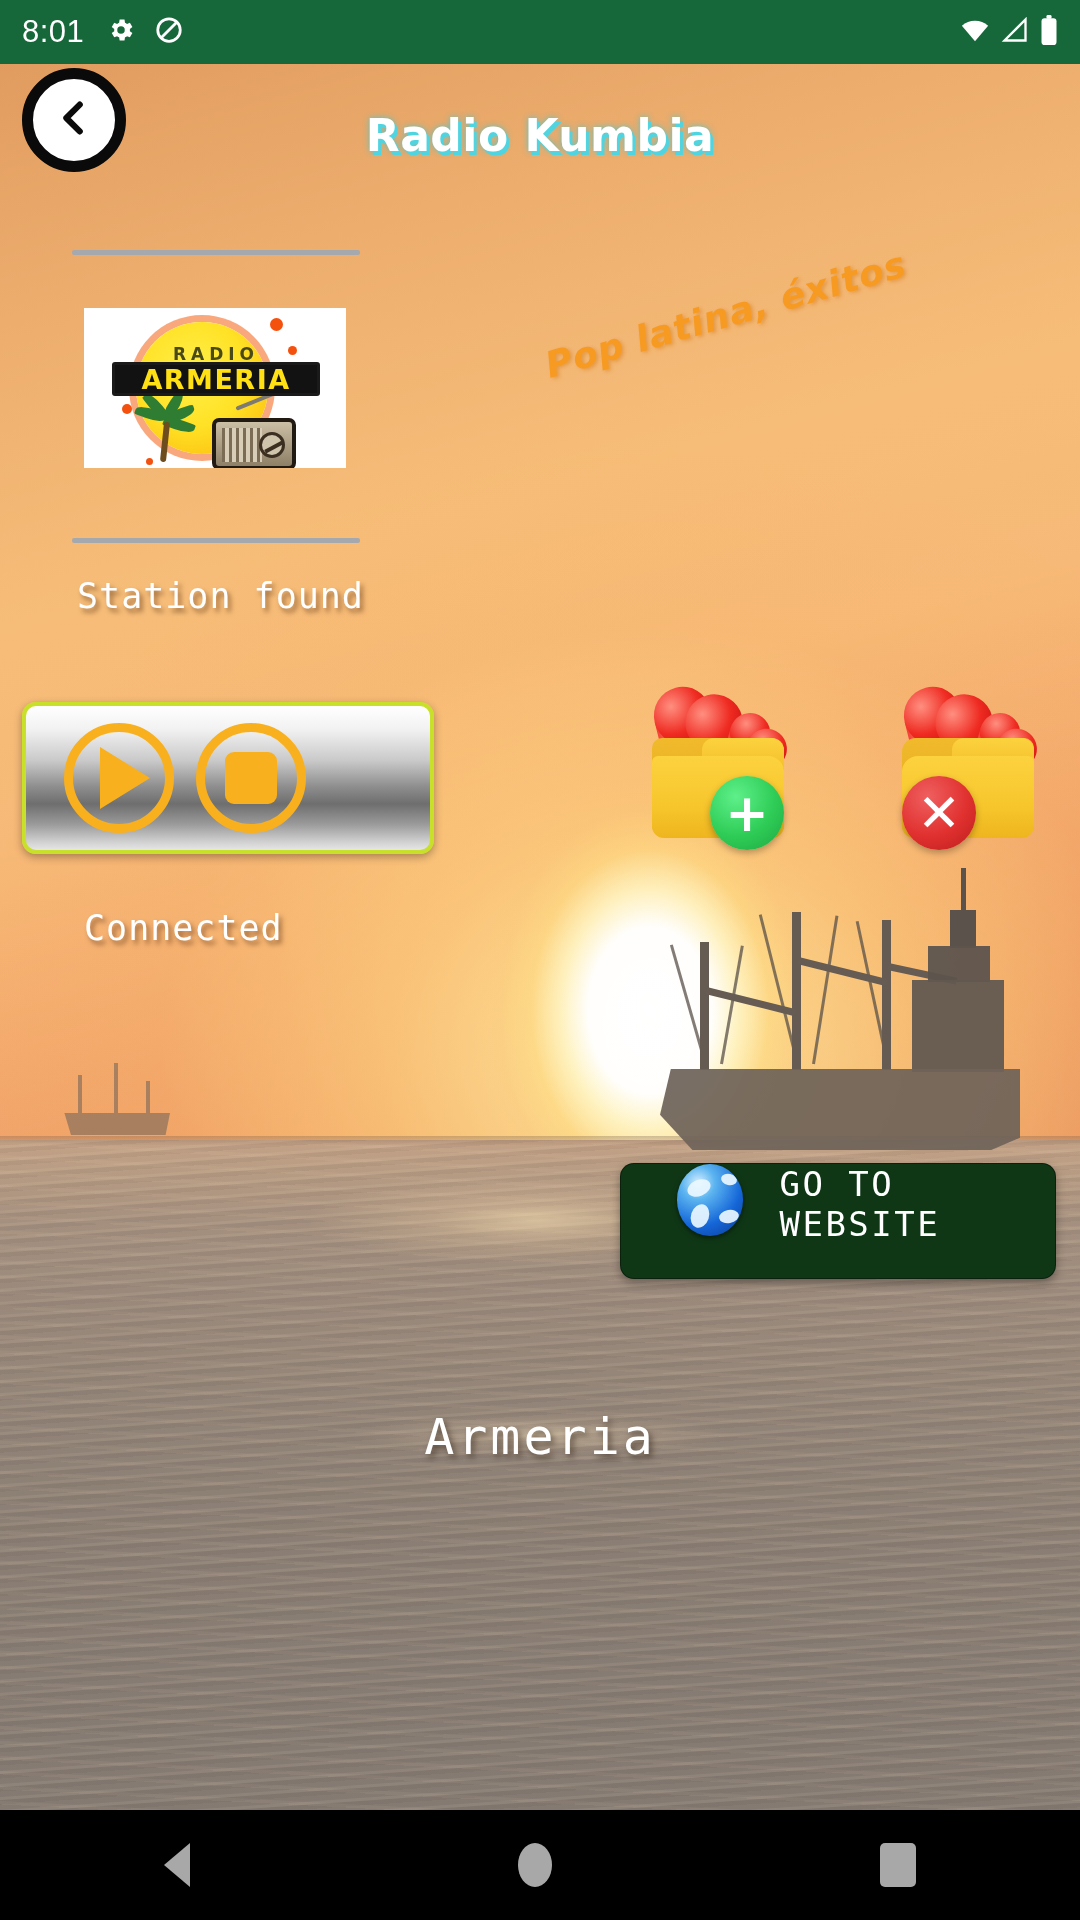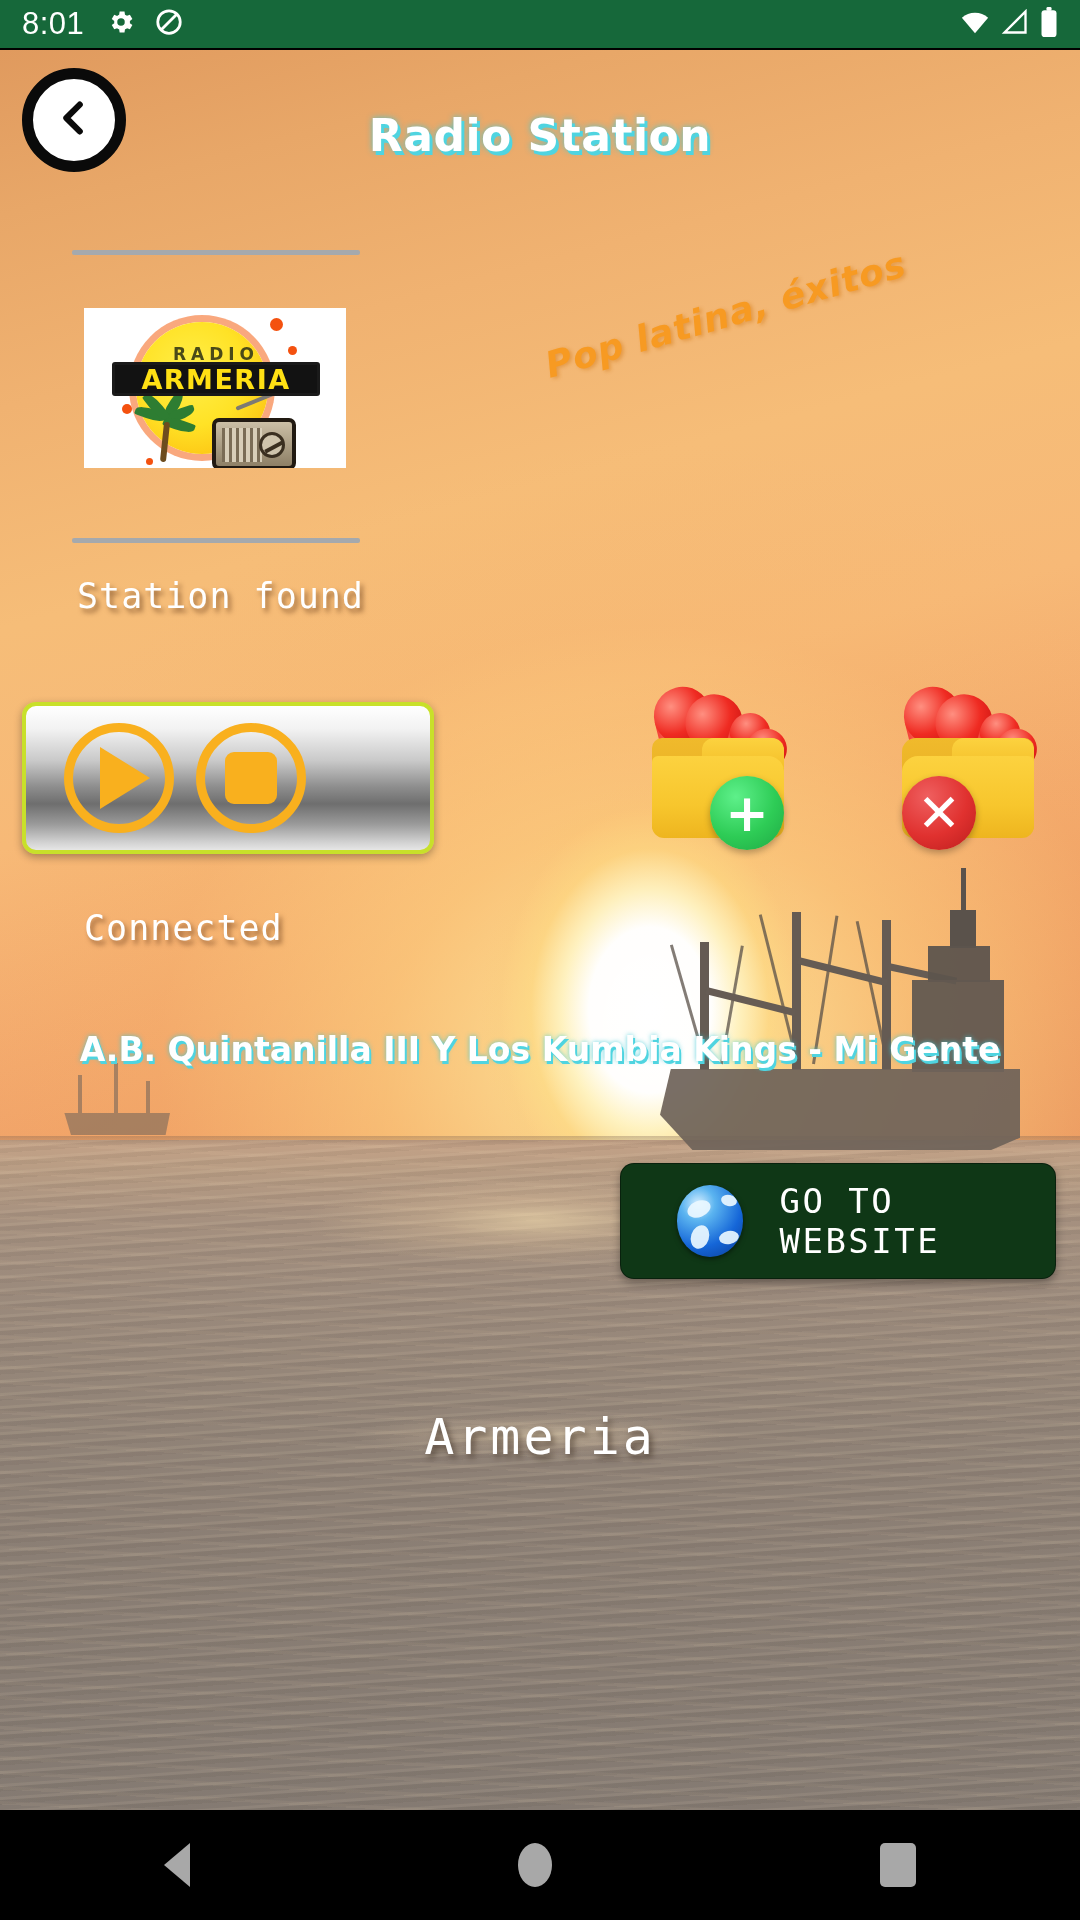--- a/index.html
+++ b/index.html
@@ -116,21 +116,21 @@
   .ship-far { position:absolute; left:60px; top:1055px; width:110px; height:80px; opacity:.55; }
   .ship-far .h { position:absolute; bottom:0; left:0; width:110px; height:22px; background:#6d6259;
     clip-path:polygon(4% 0%, 100% 0%, 96% 100%, 10% 100%); }
   .ship-far .m { position:absolute; bottom:20px; width:4px; background:#6d6259; }
   .ship-far .m1 { left:18px; height:40px; }
   .ship-far .m2 { left:54px; height:52px; }
   .ship-far .m3 { left:86px; height:34px; }
 
   
   .statusbar {
-    position:absolute; left:0; top:0; width:1080px; height:48px;
+    position:absolute; left:0; top:0; width:1080px; height:64px;
     background:#16683a; display:flex; align-items:center;
     padding:0 22px; color:#fff;
   }
   .sb-time { font-size:31px; letter-spacing:.5px; font-family:"Liberation Sans",sans-serif; }
   .sb-left-icons { display:flex; align-items:center; gap:18px; margin-left:22px; }
   .sb-right { margin-left:auto; display:flex; align-items:center; gap:11px; }
 
   
   .back-btn {
     position:absolute; left:22px; top:68px; width:104px; height:104px;
@@ -317,21 +317,21 @@
     font-family:"DejaVu Sans", sans-serif;
     text-shadow:2px 3px 0 #4fd4e0, 0 0 5px rgba(60,200,215,.8);
     white-space:nowrap;
   }
 
   
   .website-btn {
     position:absolute; left:620px; top:1163px; width:436px; height:116px;
     background:#0f3716; border-radius:14px;
     border:1px solid rgba(0,0,0,.4);
-    display:flex; align-items:center; gap:36px; padding-left:56px;
+    display:flex; align-items:flex-start; gap:36px; padding-left:56px;
     box-shadow:0 4px 10px rgba(0,0,0,.35); cursor:pointer;
   }
   .globe {
     width:72px; height:72px; border-radius:50%; position:relative; overflow:hidden;
     background:radial-gradient(circle at 32% 26%, #d5eeff 0%, #5bb4f0 24%, #1566d8 62%, #0a3a93 100%);
     box-shadow:0 2px 5px rgba(0,0,0,.5);
   }
   .globe .land { position:absolute; background:#eaf7ff; border-radius:50%; opacity:.92; }
   .g1 { left:10px; top:16px; width:24px; height:16px; transform:rotate(-22deg); }
   .g2 { left:14px; top:40px; width:18px; height:24px; transform:rotate(18deg); }
@@ -438,21 +438,21 @@
     </span>
   </div>
 
   <div class="back-btn">
     <span>
       <svg width="46" height="46" viewBox="0 0 24 24" fill="none" stroke="#0a0a0a" stroke-width="3.2" stroke-linecap="round" stroke-linejoin="round">
         <polyline points="15 5 8 12 15 19"></polyline>
       </svg>
     </span>
   </div>
-  <div class="app-title">Radio Station</div>
+  <div class="app-title">Radio Kumbia</div>
 
   <div class="divider d1"></div>
   <div class="divider d2"></div>
 
   <div class="logo-box">
     <div class="logo-inner">
       <div class="logo-sun"></div>
       <div class="logo-splat sp1"></div>
         <div class="logo-splat sp2"></div>
       <div class="logo-splat sp3"></div>
@@ -503,21 +503,20 @@
 
   <div class="fav fav-del">
     <div class="heart h-big"></div>
     <div class="heart h-sm"></div>
     <div class="folder-back"></div>
     <div class="folder-tab"></div>
     <div class="folder-front"></div>
     <div class="badge badge-del">✕</div>
   </div>
 
-  <div class="now-playing">A.B. Quintanilla III Y Los Kumbia Kings - Mi Gente</div>
 
   <div class="website-btn">
     <span class="globe">
       <span class="land g1"></span>
         <span class="land g2"></span>
       <span class="land g3"></span>
         <span class="land g4"></span>
     </span>
     <span class="website-label">GO TO WEBSITE</span>
   </div>

